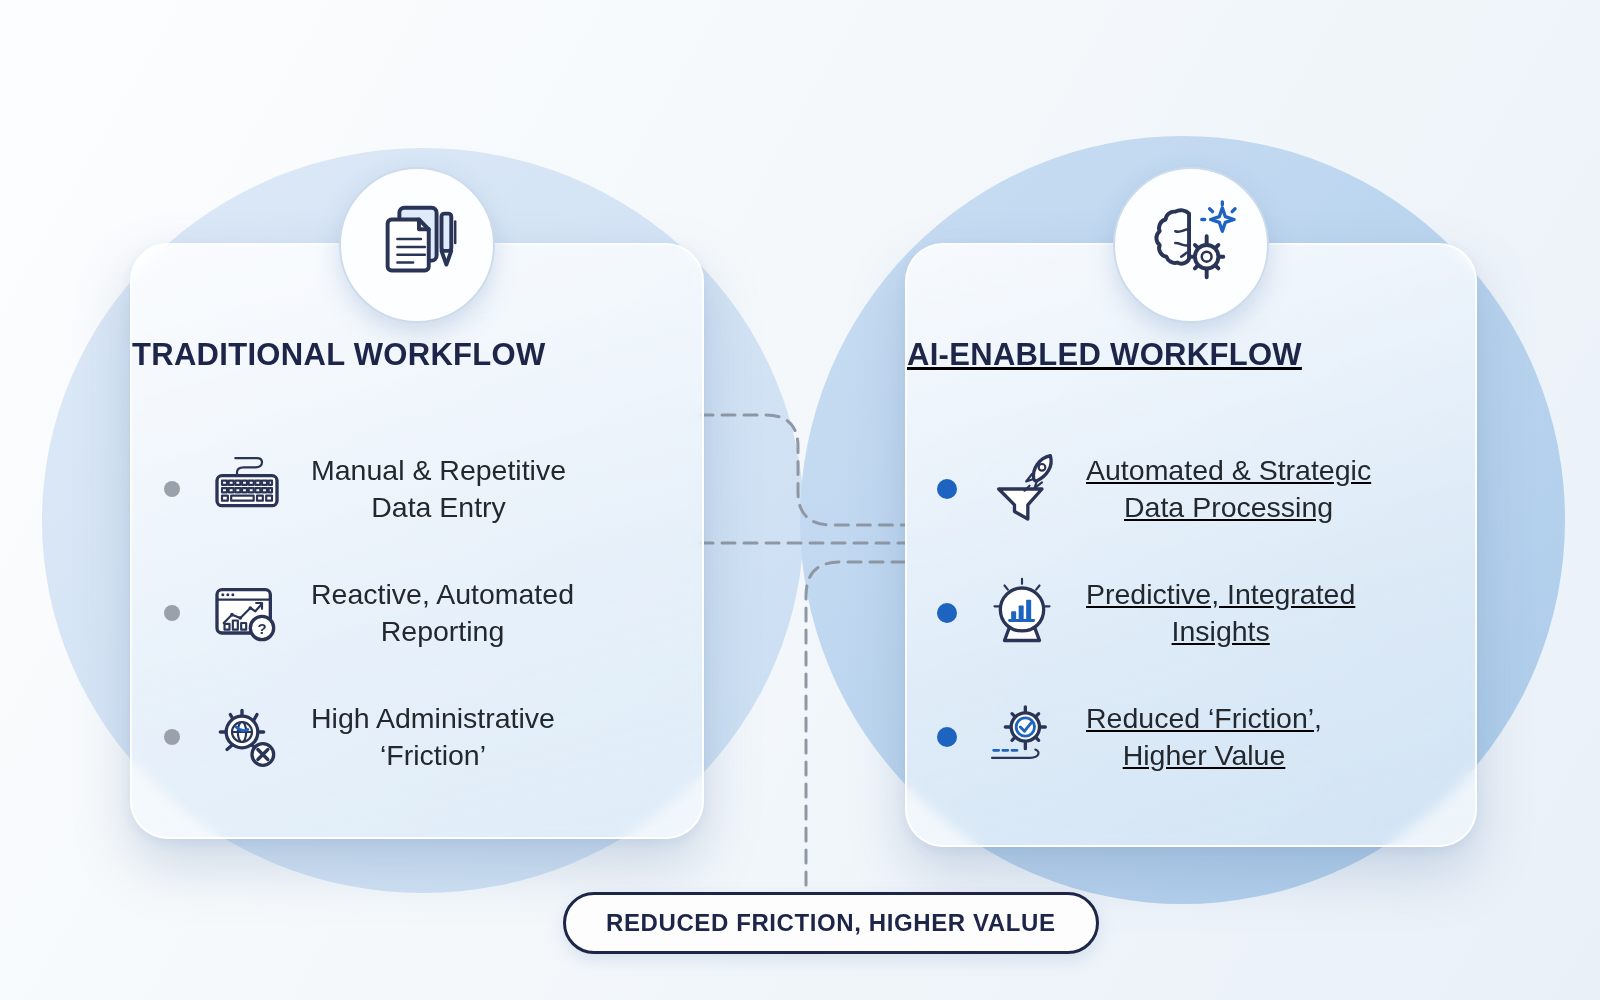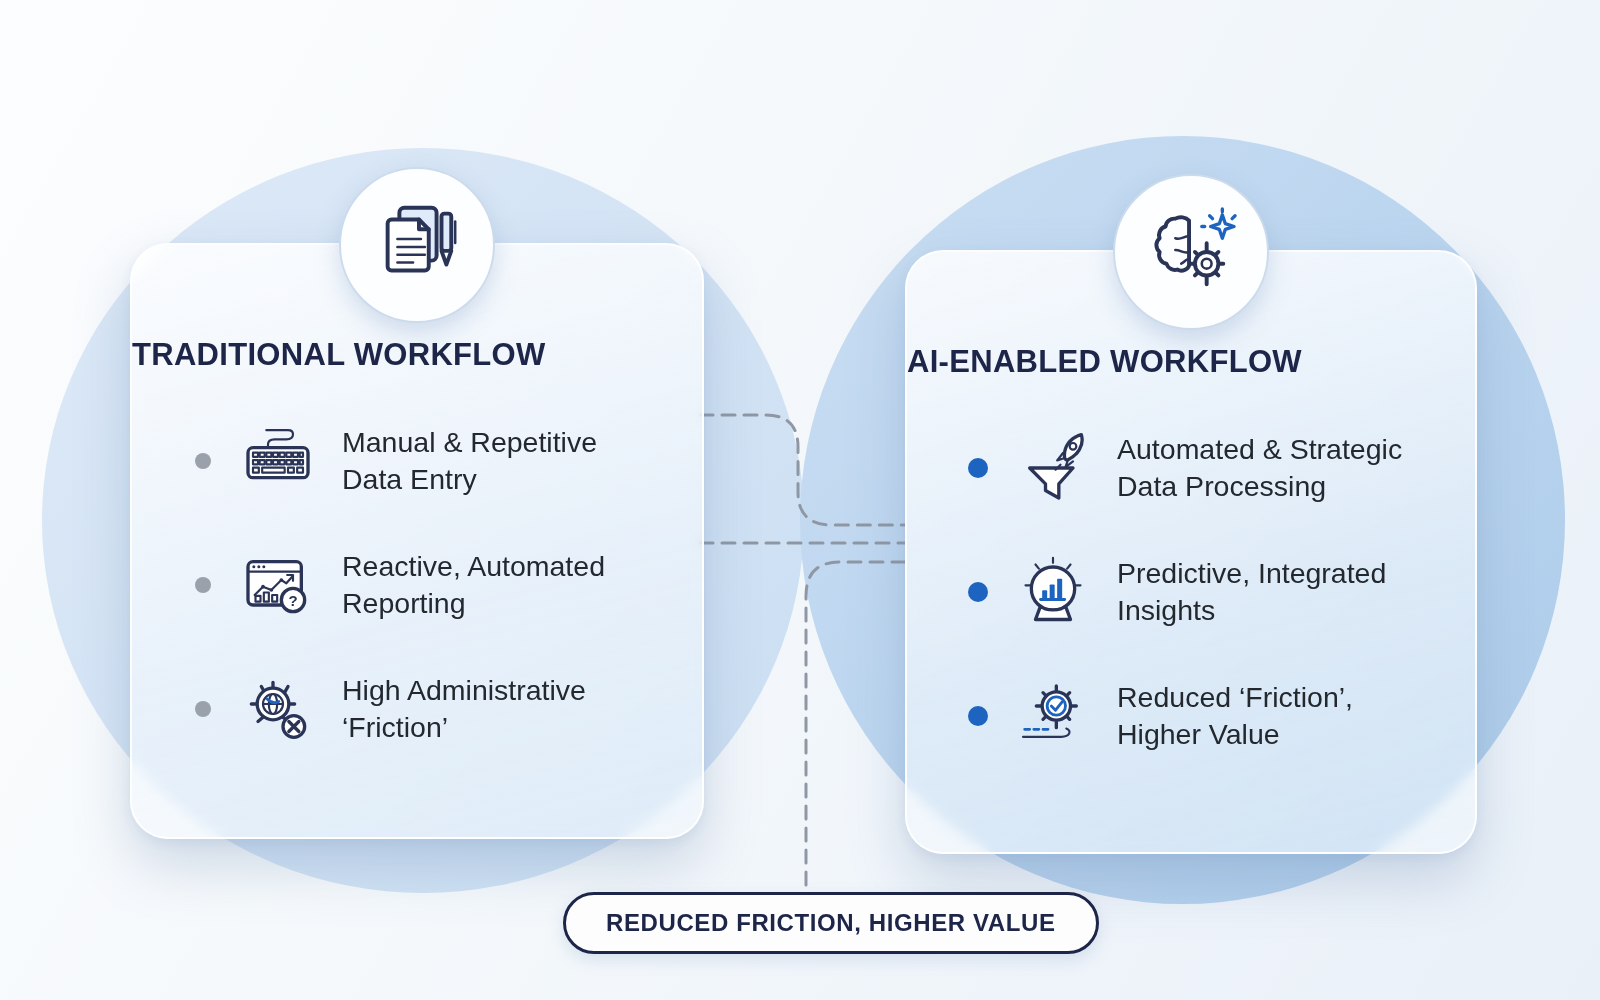--- a/index.html
+++ b/index.html
@@ -20,32 +20,32 @@
   svg.connectors{position:absolute;left:0;top:0;}
   .connector{fill:none;stroke:var(--dash,#8e97a3);stroke-width:3;stroke-dasharray:13 9;stroke-linecap:round;}
   .card{
     position:absolute;border-radius:38px;
     background:linear-gradient(165deg,rgba(255,255,255,.85) 0%,rgba(244,249,253,.62) 60%,rgba(238,246,252,.55) 100%);
     border:2px solid rgba(255,255,255,.9);
     box-shadow:0 26px 55px rgba(110,140,180,.30),0 4px 12px rgba(130,160,200,.16);
     backdrop-filter:blur(6px);
   }
   .card.left-card{left:130px;top:243px;width:570px;height:592px;}
-  .card.right-card{left:905px;top:250px;width:568px;height:600px;}
+  .card.right-card{left:905px;top:243px;width:568px;height:600px;text-decoration:underline;}
   .badge{
     position:absolute;top:-78px;left:50%;transform:translateX(-50%);
     width:152px;height:152px;border-radius:50%;background:#fdfeff;
     border:2px solid #ccdbec;box-shadow:0 10px 24px rgba(120,150,195,.30);
     display:flex;align-items:center;justify-content:center;
   }
   .card-header{
     margin-top:92px;text-align:left;font-size:31px;font-weight:700;
     letter-spacing:.3px;color:var(--navy,#1d2649);
   }
-  .items{margin-top:48px;display:flex;flex-direction:column;gap:44px;padding:0 24px 0 60px;}
+  .items{margin-top:76px;display:flex;flex-direction:column;gap:44px;padding:0 24px 0 29px;text-align:center;}
   .item{display:flex;align-items:center;}
   .bullet-box{width:22px;flex:none;margin-right:24px;display:flex;justify-content:center;}
   .bullet{border-radius:50%;}
   .left-card .bullet{width:16px;height:16px;background:var(--bullet-gray,#9aa1ab);}
   .right-card .bullet{width:20px;height:20px;background:var(--accent,#1d63c0);}
   .item-icon{width:80px;height:80px;flex:none;margin-right:24px;}
   .item-text{font-size:28.5px;line-height:37px;color:var(--text,#23282f);}
   .pill{
     position:absolute;left:563px;top:892px;height:56px;
     display:inline-flex;align-items:center;padding:0 40px;

